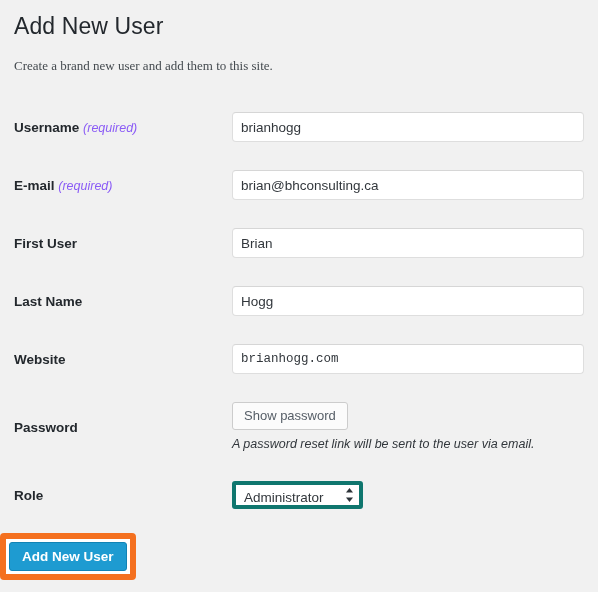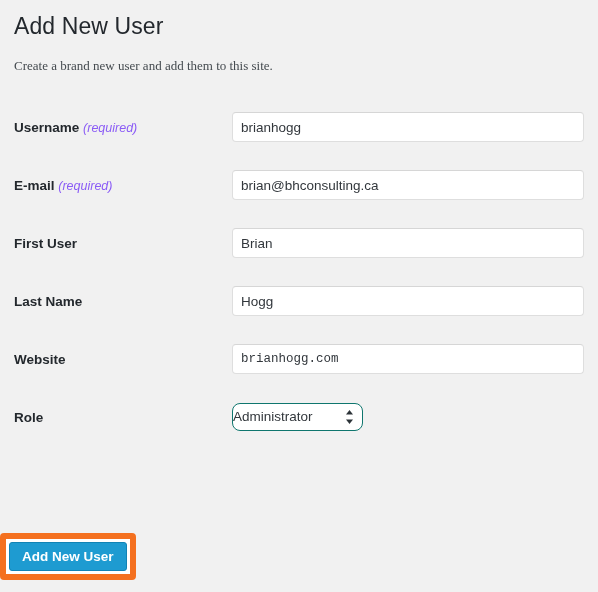--- a/index.html
+++ b/index.html
@@ -122,24 +122,24 @@
 
   
   .select-wrap {
     position: relative;
     display: inline-block;
   }
   .role-select {
     box-sizing: border-box;
     width: 131px;
     height: 28px;
-    padding: 0 26px 0 0;
+    padding: 0 26px 0 8px;
     background: #ffffff;
-    border: 1px solid #0f766e;
-    border-radius: 8px;
+    border: 4px solid #0f766e;
+    border-radius: 3px;
     font-family: "Liberation Sans", sans-serif;
     font-size: 13.5px;
     color: #32373c;
     line-height: 26px;
     cursor: pointer;
     -webkit-appearance: none;
     appearance: none;
     text-align: left;
   }
   .stepper-icon {
@@ -234,20 +234,29 @@
 
       <tr class="row">
         <th>
           <span>Website</span>
         </th>
         <td>
           <input class="text-input mono" type="text" value="brianhogg.com" style="">
         </td>
       </tr>
 
+      <tr class="pw-row">
+        <th>
+          <span>Password</span>
+        </th>
+        <td class="pw-cell">
+          <button type="button" class="btn-secondary">Show password</button>
+          <p class="pw-desc">A password reset link will be sent to the user via email.</p>
+        </td>
+      </tr>
 
       <tr class="row">
         <th>
           <span>Role</span>
         </th>
         <td>
           <span class="select-wrap">
             <button type="button" class="role-select">Administrator</button>
             <span class="stepper-icon">
               <svg width="9" height="16" viewBox="0 0 9 16" xmlns="http://www.w3.org/2000/svg">

